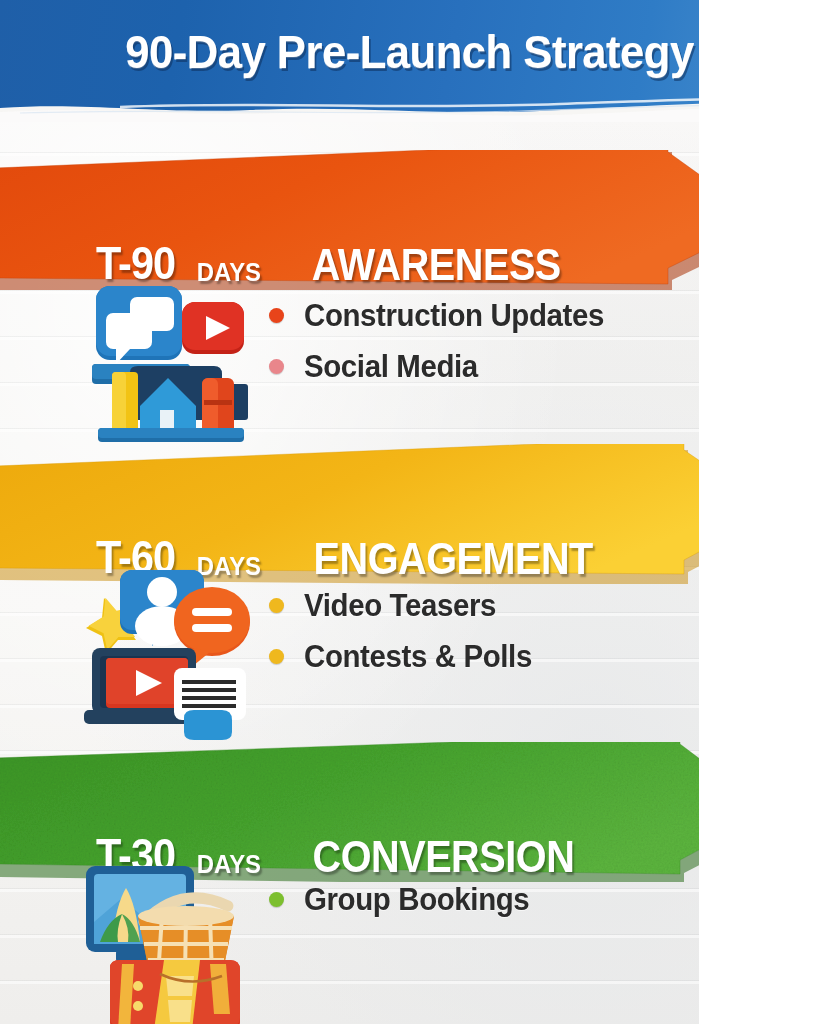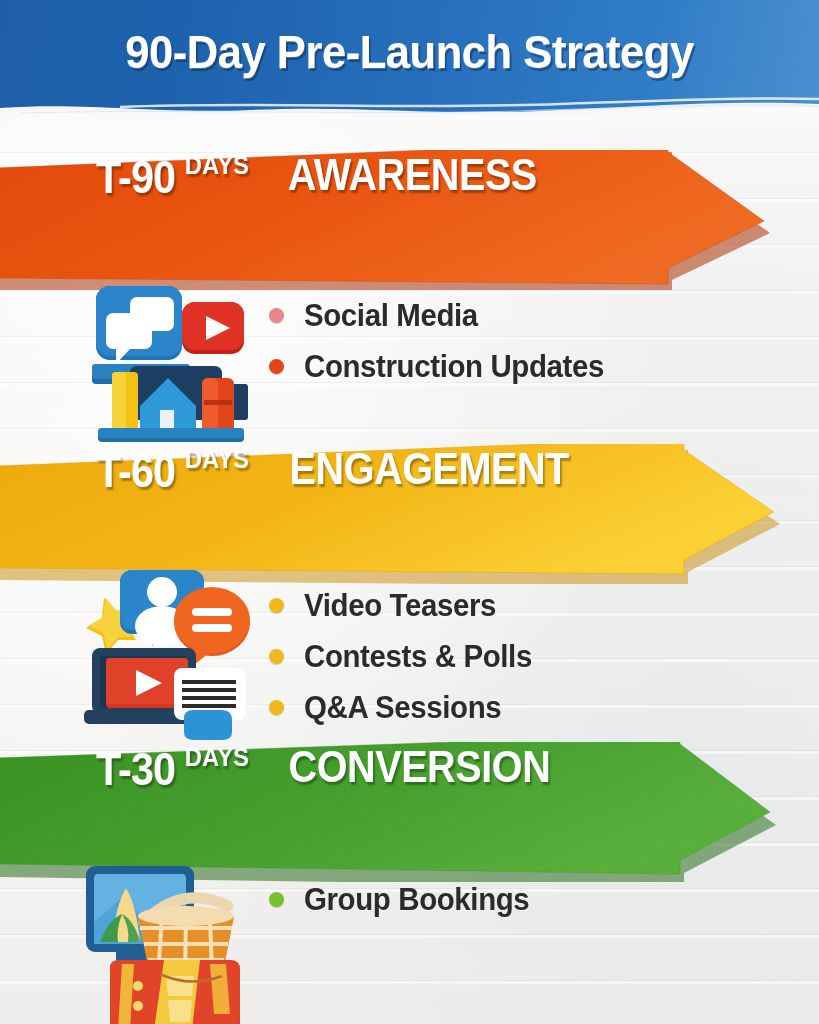--- a/index.html
+++ b/index.html
@@ -5,21 +5,21 @@
   * { margin:0; padding:0; box-sizing:border-box; }
 
   html,body{
     width:819px; height:1024px;
     overflow:hidden;
     font-family:"Liberation Sans", sans-serif;
   }
 
   #poster{
     position:relative;
-    width:819px; height:1024px;
+    width:699px; height:1024px;
     background:
       linear-gradient(180deg,#fbfafa 0%,#f4f3f1 35%,#f7f6f4 60%,#efeeec 100%);
     overflow:hidden;
   }
 
   
   .paper-lines{
     position:absolute; left:0; top:110px; right:0; bottom:0;
     background-image:repeating-linear-gradient(
         180deg,
@@ -66,21 +66,21 @@
 
   
   .phase{ position:absolute; left:0; width:819px; }
   .arrow-wrap{ position:relative; width:819px; height:140px; }
   .arrow-svg{ position:absolute; left:0; top:0; }
 
   .arrow-label{
     position:absolute;
     top:0; height:140px;
     left:96px;
-    display:flex; align-items:flex-start; gap:4px;
+    display:flex; align-items:flex-end; gap:16px;
     color:#fff;
     white-space:nowrap;
     text-shadow:2px 3px 2px rgba(0,0,0,.32);
   }
   .t-num{
     font-family:"Liberation Sans", sans-serif;
     font-weight:700;
     font-size:46px;
     letter-spacing:-1px;
     transform:scaleX(0.9);
@@ -212,26 +212,26 @@
           <rect x="78" y="130" width="14" height="22" fill="#e9f2f7"></rect>
           <rect x="120" y="98" width="32" height="56" rx="6" fill="#e0451c"></rect>
           <rect x="120" y="98" width="16" height="56" rx="6" fill="#ef5c2c"></rect>
           <rect x="122" y="120" width="28" height="5" fill="#b93312"></rect>
           <rect x="16" y="148" width="146" height="14" rx="4" fill="#1f6ea8"></rect>
           <rect x="16" y="148" width="146" height="10" rx="4" fill="#2a82c0"></rect>
         </svg>
       </div>
       <div class="bullets">
         <div class="bullet-row">
+          <span class="bullet-dot" style="background:#e8441a"></span>
+          <span class="bullet-text">Construction Updates</span>
+        </div>
+        <div class="bullet-row">
           <span class="bullet-dot" style="background:#e9868b"></span>
           <span class="bullet-text">Social Media</span>
-        </div>
-        <div class="bullet-row">
-          <span class="bullet-dot" style="background:#e8441a"></span>
-          <span class="bullet-text">Construction Updates</span>
         </div>
       </div>
     </div>
   </div>
 
   <div class="phase" id="phase-1" style="top:444px;">
     <div class="arrow-wrap">
       <svg class="arrow-svg" width="819" height="140" viewBox="0 0 819 140">
         <defs>
           <linearGradient id="g1" x1="0" y1="0" x2="1" y2="0.4">
@@ -289,24 +289,20 @@
         </svg>
       </div>
       <div class="bullets">
         <div class="bullet-row">
           <span class="bullet-dot" style="background:#efb81e"></span>
           <span class="bullet-text">Video Teasers</span>
         </div>
         <div class="bullet-row">
           <span class="bullet-dot" style="background:#efb81e"></span>
           <span class="bullet-text">Contests &amp; Polls</span>
-        </div>
-        <div class="bullet-row">
-          <span class="bullet-dot" style="background:#efb81e"></span>
-          <span class="bullet-text">Q&amp;A Sessions</span>
         </div>
       </div>
     </div>
   </div>
 
   <div class="phase" id="phase-2" style="top:742px;">
     <div class="arrow-wrap">
       <svg class="arrow-svg" width="819" height="140" viewBox="0 0 819 140">
         <defs>
           <linearGradient id="g2" x1="0" y1="0" x2="1" y2="0.4">

